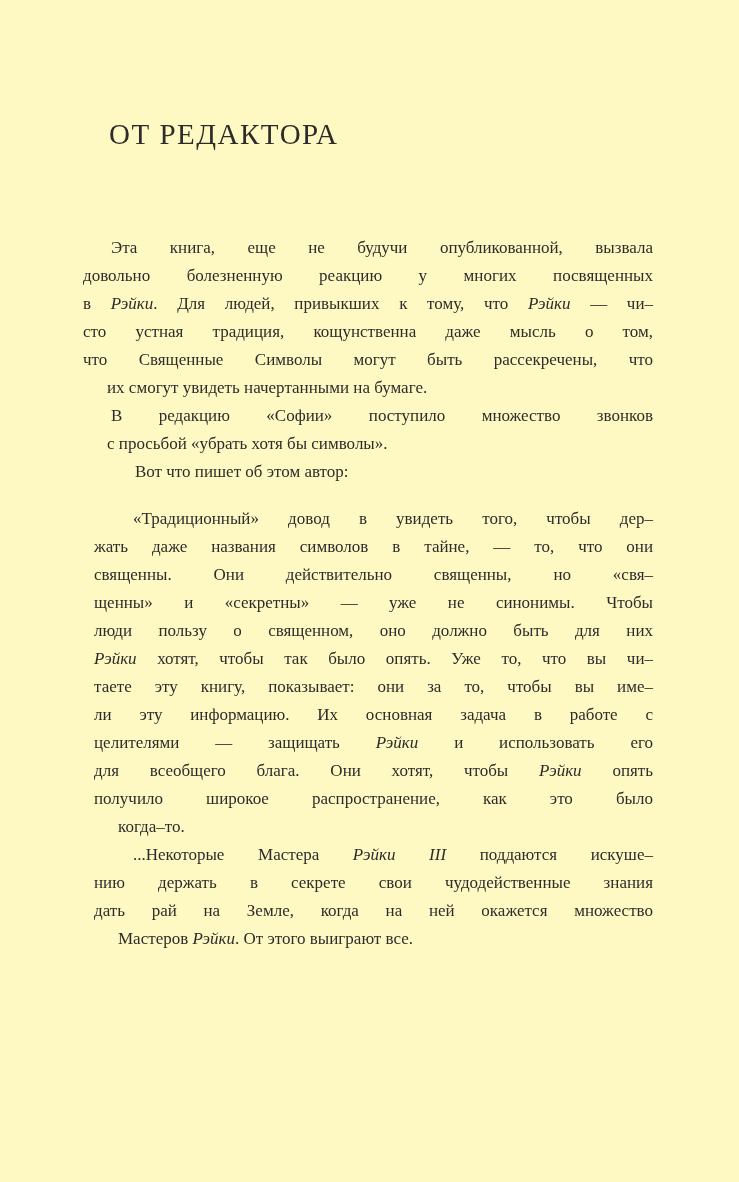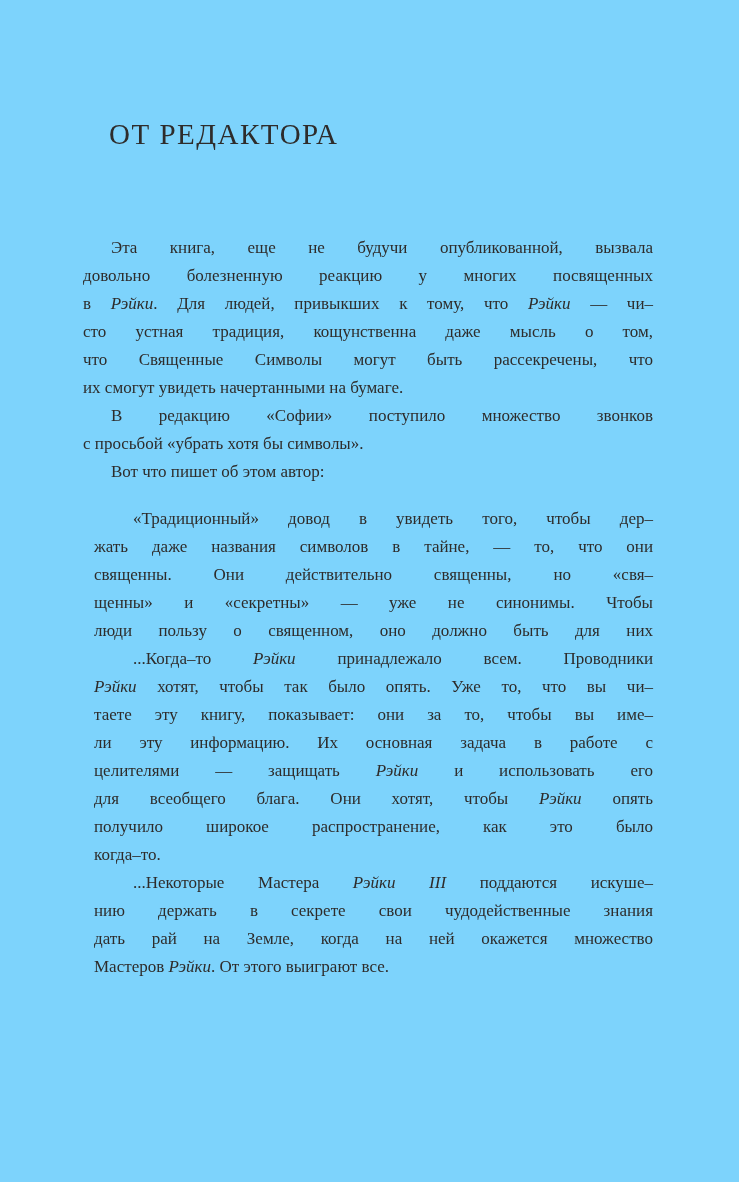--- a/index.html
+++ b/index.html
@@ -4,21 +4,21 @@
 <style>
   html, body {
     margin: 0;
     padding: 0;
     background: #ffffff;
   }
   .page {
     position: relative;
     width: 739px;
     height: 1182px;
-    background: #7dd3fc;
+    background: #fef9c3;
     overflow: hidden;
     font-family: "Liberation Serif", "DejaVu Serif", serif;
     color: #2e2c2b;
   }
   .page-title {
     position: absolute;
     left: 109px;
     top: 118px;
     margin: 0;
     font-size: 29px;
@@ -52,20 +52,21 @@
     white-space: normal;
   }
   .line.first {
     padding-left: 28px;
   }
   .para.quote .line.first {
     padding-left: 39px;
   }
   .line.last {
     text-align-last: left;
+    margin-left: 24px;
   }
   .line em {
     font-style: italic;
   }
 </style>
 </head>
 <body>
 
 <div class="page">
   <h1 class="page-title">ОТ РЕДАКТОРА</h1>
@@ -86,21 +87,20 @@
         <div class="line first last">Вот что пишет об этом автор:</div>
       </div>
       <div class="para quote">
         <div class="line first">«Традиционный» довод в увидеть того, чтобы дер–</div>
         <div class="line">жать даже названия символов в тайне, — то, что они</div>
         <div class="line">священны. Они действительно священны, но «свя–</div>
         <div class="line">щенны» и «секретны» — уже не синонимы. Чтобы</div>
         <div class="line">люди пользу о священном, оно должно быть для них</div>
       </div>
       <div class="para quote">
-        <div class="line first">...Когда–то <em>Рэйки</em> принадлежало всем. Проводники</div>
         <div class="line"><em>Рэйки</em> хотят, чтобы так было опять. Уже то, что вы чи–</div>
         <div class="line">таете эту книгу, показывает: они за то, чтобы вы име–</div>
         <div class="line">ли эту информацию. Их основная задача в работе с</div>
         <div class="line">целителями — защищать <em>Рэйки</em> и использовать его</div>
         <div class="line">для всеобщего блага. Они хотят, чтобы <em>Рэйки</em> опять</div>
         <div class="line">получило широкое распространение, как это было</div>
         <div class="line last">когда–то.</div>
       </div>
       <div class="para quote">
         <div class="line first">...Некоторые Мастера <em>Рэйки III</em> поддаются искуше–</div>

